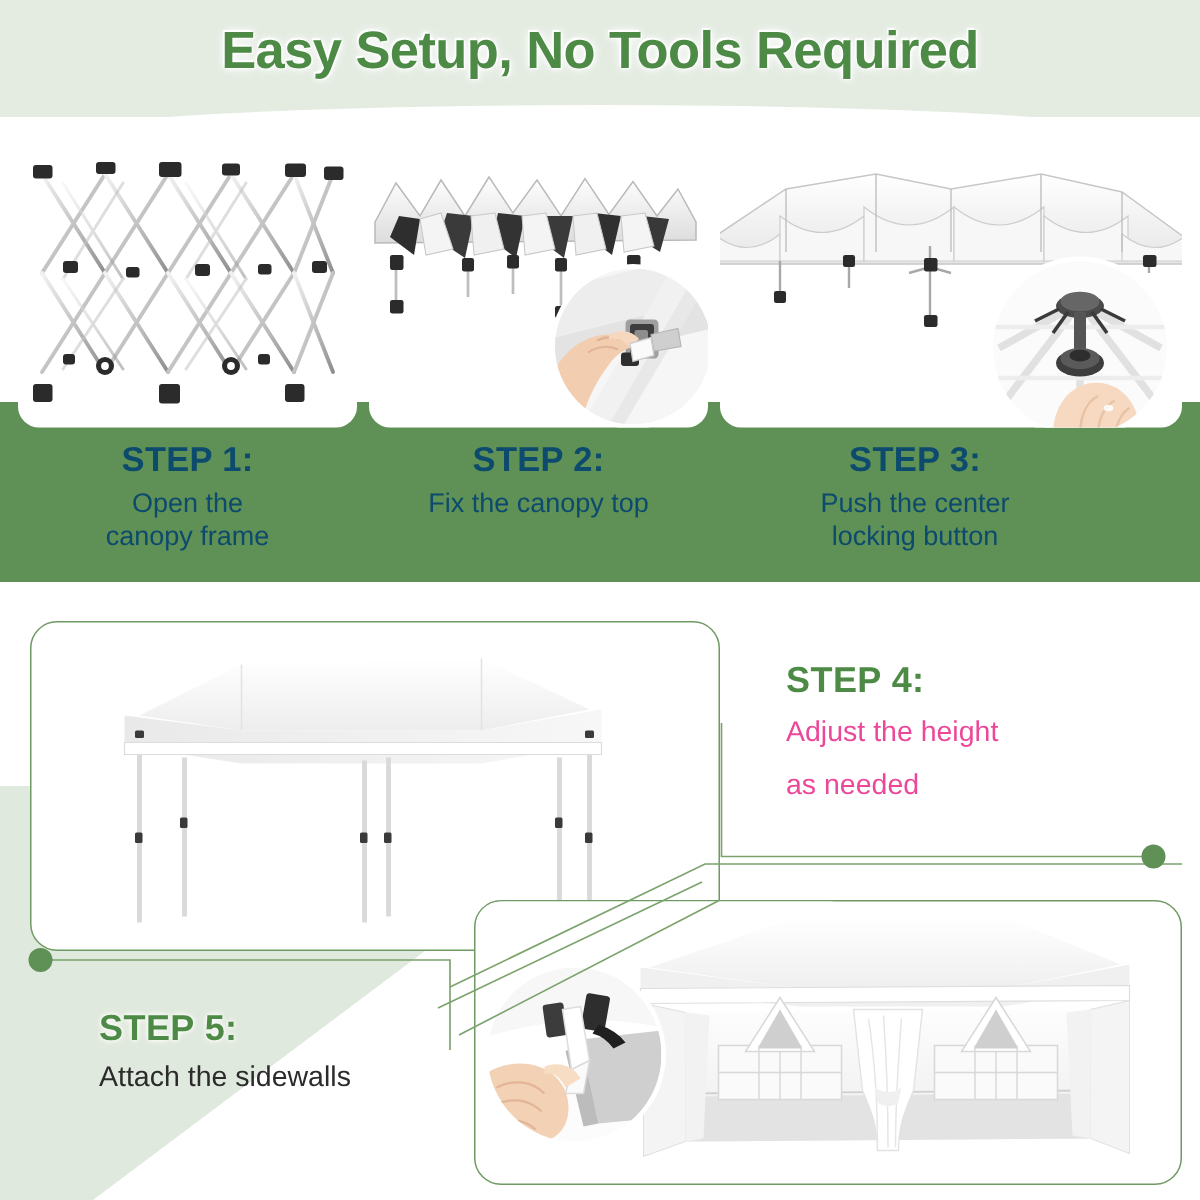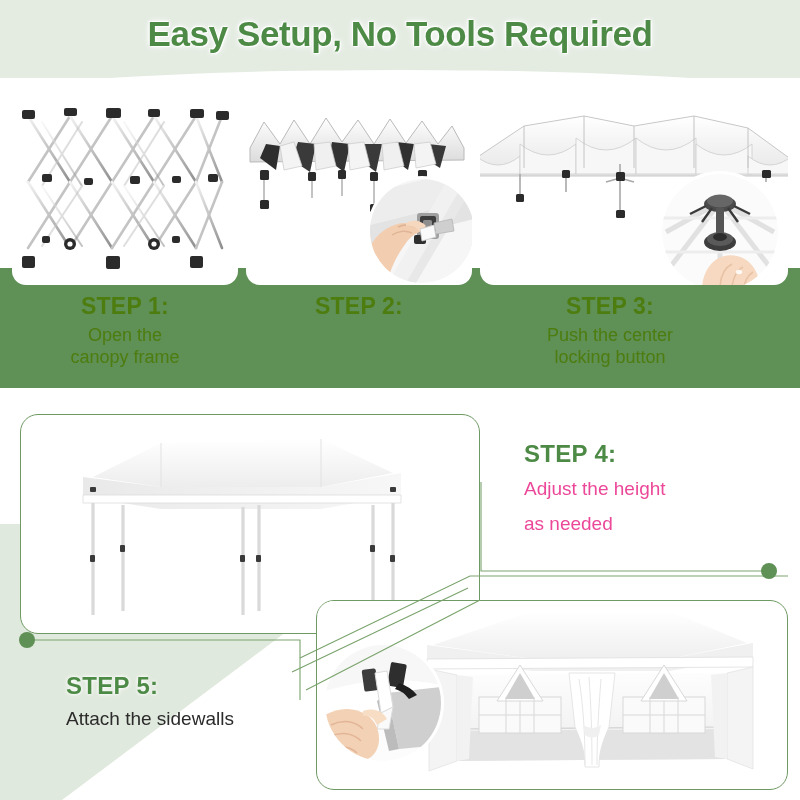--- a/index.html
+++ b/index.html
@@ -48,21 +48,21 @@
   .card-top {
     position:absolute; top:86px; height:199px;
     background:#ffffff; border-radius:14px;
     overflow:hidden;
   }
   .card-top.c1 { left:12px; width:226px; }
   .card-top.c2 { left:246px; width:226px; }
   .card-top.c3 { left:480px; width:308px; }
 
   .caption {
-    position:absolute; top:292px; text-align:center; color:#4d7c0f;
+    position:absolute; top:292px; text-align:center; color:#0c4a6e;
     line-height:1.25;
   }
   .caption .hd { font-size:23px; font-weight:bold; letter-spacing:.2px; display:block; margin-bottom:3px;}
   .caption .sub { font-size:18px; font-weight:400; display:block; }
   .caption.c1 { left:12px; width:226px; }
   .caption.c2 { left:246px; width:226px; }
   .caption.c3 { left:456px; width:308px; }
 
   
   .card-s4{
@@ -370,20 +370,21 @@
     </div>
   </div>
 
   <div class="caption c1">
     <span class="hd">STEP 1:</span>
     <span class="sub">Open the</span>
     <span class="sub">canopy frame</span>
   </div>
   <div class="caption c2">
     <span class="hd">STEP 2:</span>
+    <span class="sub">Fix the canopy top</span>
   </div>
   <div class="caption c3">
     <span class="hd">STEP 3:</span>
     <span class="sub">Push the center</span>
     <span class="sub">locking button</span>
   </div>
 
   <div class="card-s4">
     <div class="ill">
       <svg width="458" height="218" viewBox="0 0 458 218">

